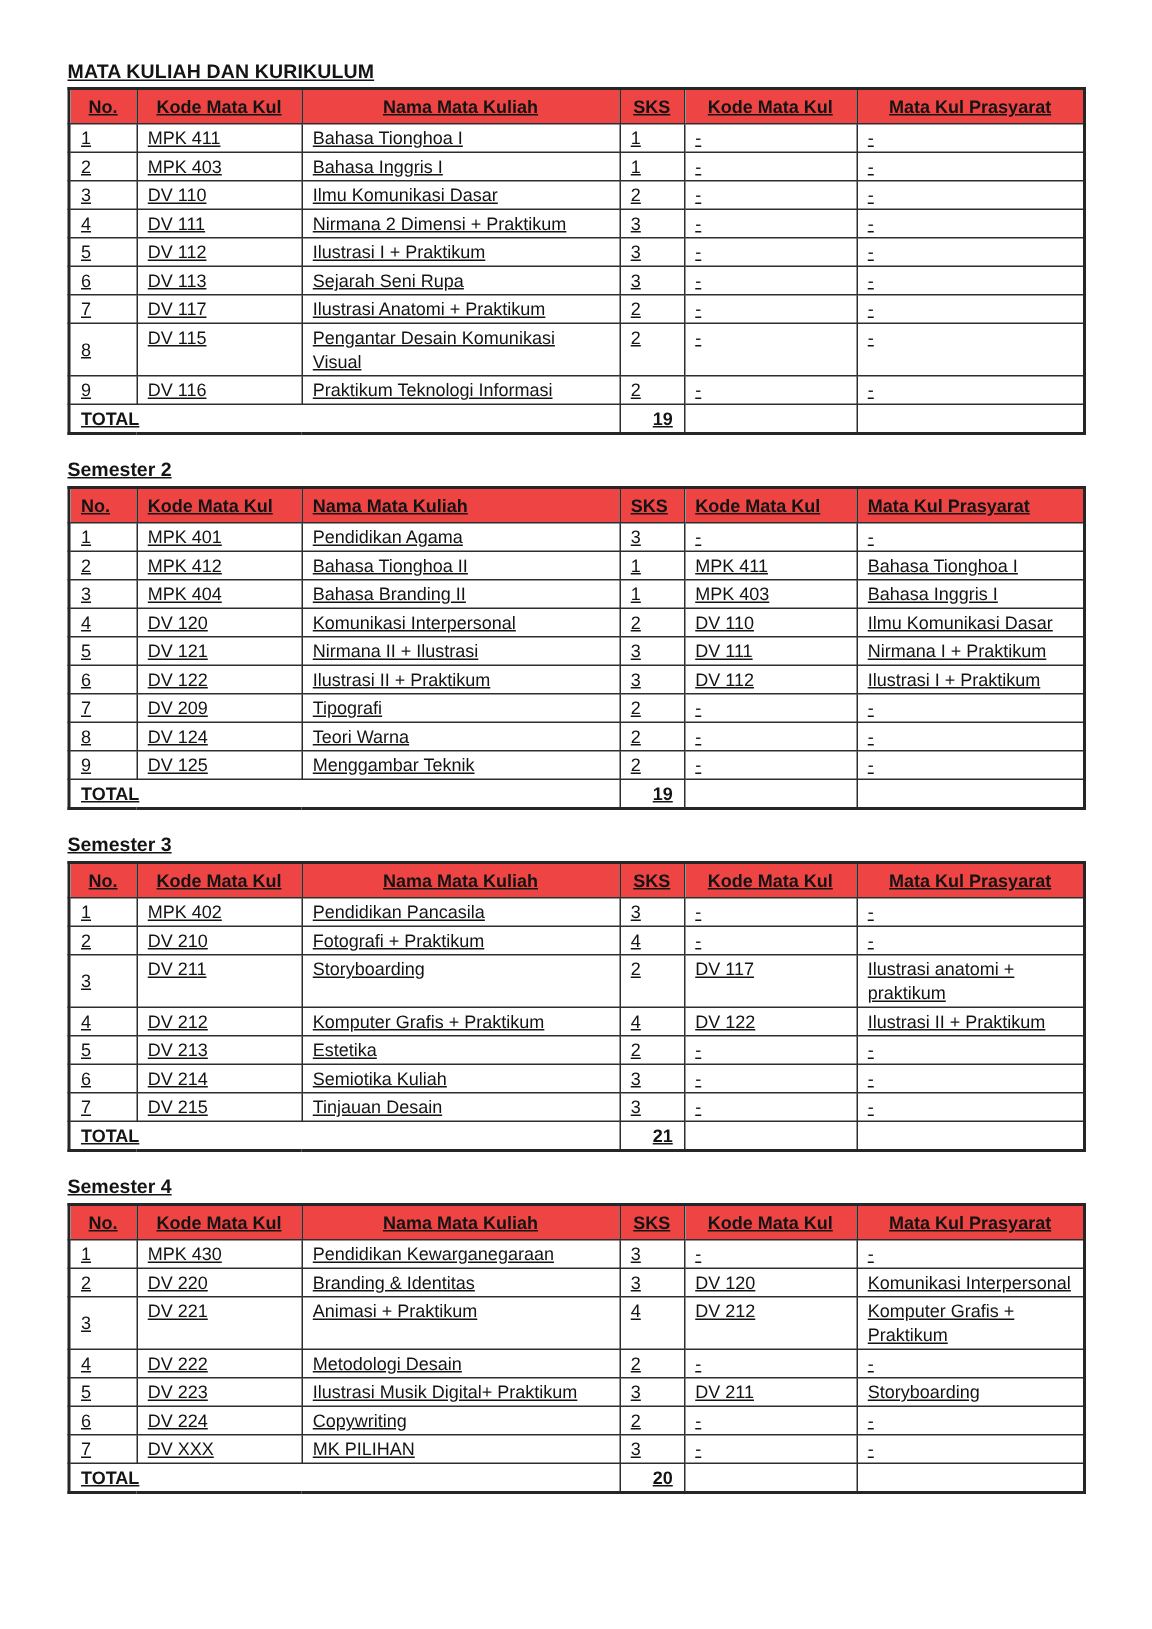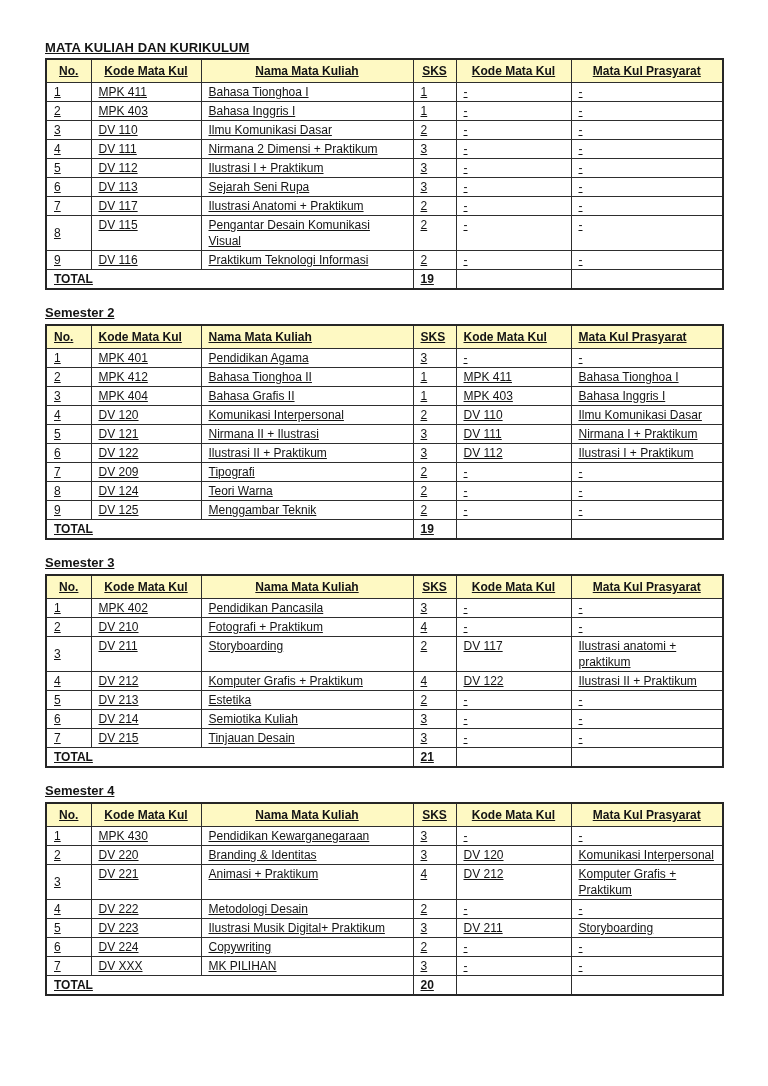--- a/index.html
+++ b/index.html
@@ -29,31 +29,31 @@
   .curriculum-table th, .curriculum-table td {
     border: 1px solid #2e2e2e;
     padding: 1px 7px;
     line-height: 16px;
     vertical-align: top;
     text-align: left;
     overflow: hidden;
     word-wrap: break-word;
   }
   .curriculum-table th {
-    background: #fef9c3;
+    background: #ef4444;
     font-weight: bold;
     height: 20px;
     vertical-align: middle;
     text-align: center;
   }
   .curriculum-table.align-left th { text-align: left; }
   .curriculum-table td { height: 16px; }
   .curriculum-table td.no-cell { vertical-align: middle; }
   .curriculum-table td.total-label-cell { font-weight: bold; }
-  .curriculum-table td.total-sks-cell { font-weight: bold; }
+  .curriculum-table td.total-sks-cell { font-weight: bold; text-align: right; }
   col.c-no   { width: 45px; }
   col.c-kode { width: 110px; }
   col.c-nama { width: 212px; }
   col.c-sks  { width: 43px; }
   col.c-kode2{ width: 115px; }
   col.c-pra  { width: 152px; }
 </style>
 </head>
 <body>
 
@@ -197,21 +197,21 @@
               <td class="no-cell">2</td>
               <td>MPK 412</td>
               <td>Bahasa Tionghoa II</td>
               <td>1</td>
               <td>MPK 411</td>
               <td>Bahasa Tionghoa I</td>
             </tr>
             <tr>
               <td class="no-cell">3</td>
               <td>MPK 404</td>
-              <td>Bahasa Grafis II</td>
+              <td>Bahasa Branding II</td>
               <td>1</td>
               <td>MPK 403</td>
               <td>Bahasa Inggris I</td>
             </tr>
             <tr>
               <td class="no-cell">4</td>
               <td>DV 120</td>
               <td>Komunikasi Interpersonal</td>
               <td>2</td>
               <td>DV 110</td>

